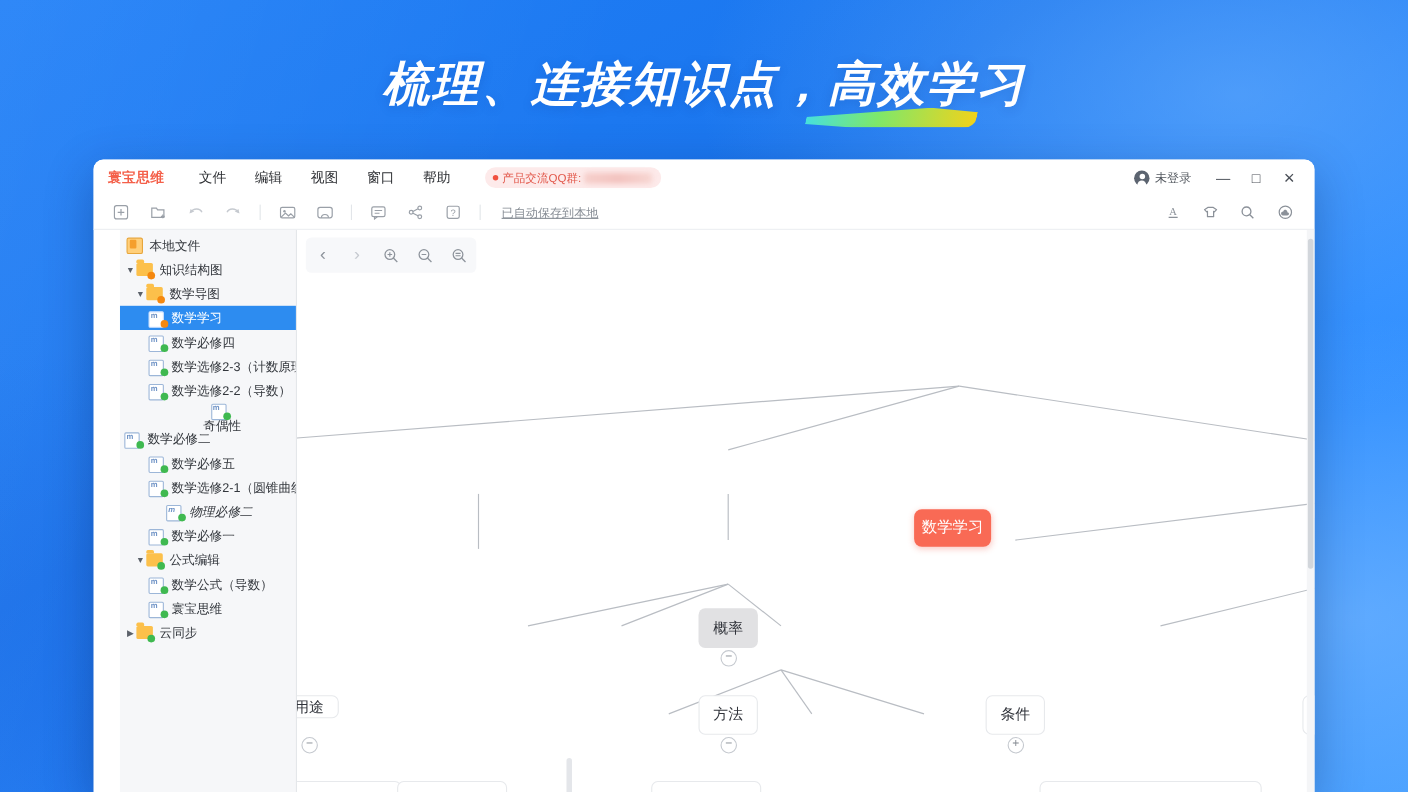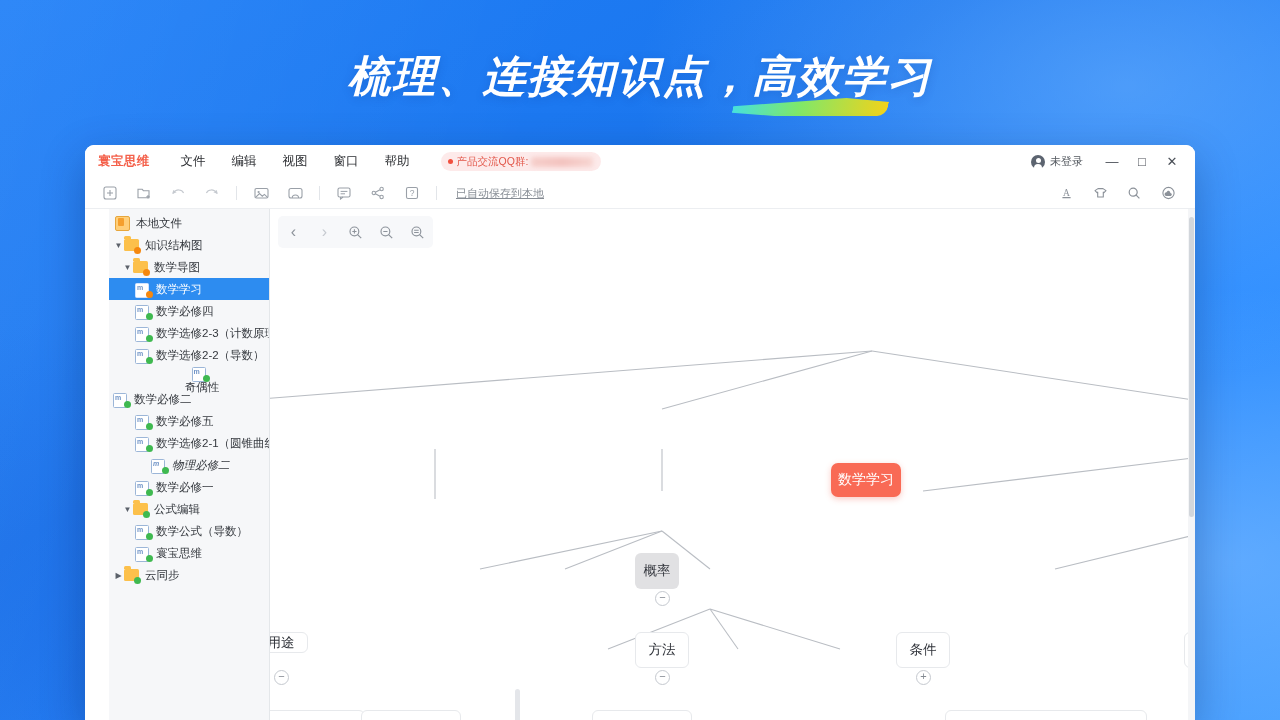--- a/index.html
+++ b/index.html
@@ -497,21 +497,21 @@
           <path d="M996,240 L653,282"></path>
           <path d="M996,240 L941,282"></path>
 
           <path d="M941,322 L785,360"></path>
           <path d="M941,322 L1010,360"></path>
         </g>
       </svg>
 
       <div class="node root" style="left:561px;top:254px;width:70px;height:34px;">数学学习</div>
 
-      <div class="node lvl1" style="left:365px;top:344px;width:44px;height:36px;">概率</div>
+      <div class="node lvl1" style="left:365px;top:344px;width:54px;height:36px;">概率</div>
       <div class="toggle" style="left:385px;top:382px;">−</div>
 
       <div class="node" style="left:365px;top:423px;width:54px;height:36px;">方法</div>
       <div class="toggle" style="left:385px;top:461px;">−</div>
 
       <div class="node" style="left:-16px;top:423px;width:54px;height:21px;">用途</div>
       <div class="toggle" style="left:4px;top:461px;">−</div>
 
       <div class="node" style="left:626px;top:423px;width:54px;height:36px;">条件</div>
       <div class="toggle" style="left:646px;top:461px;">+</div>

